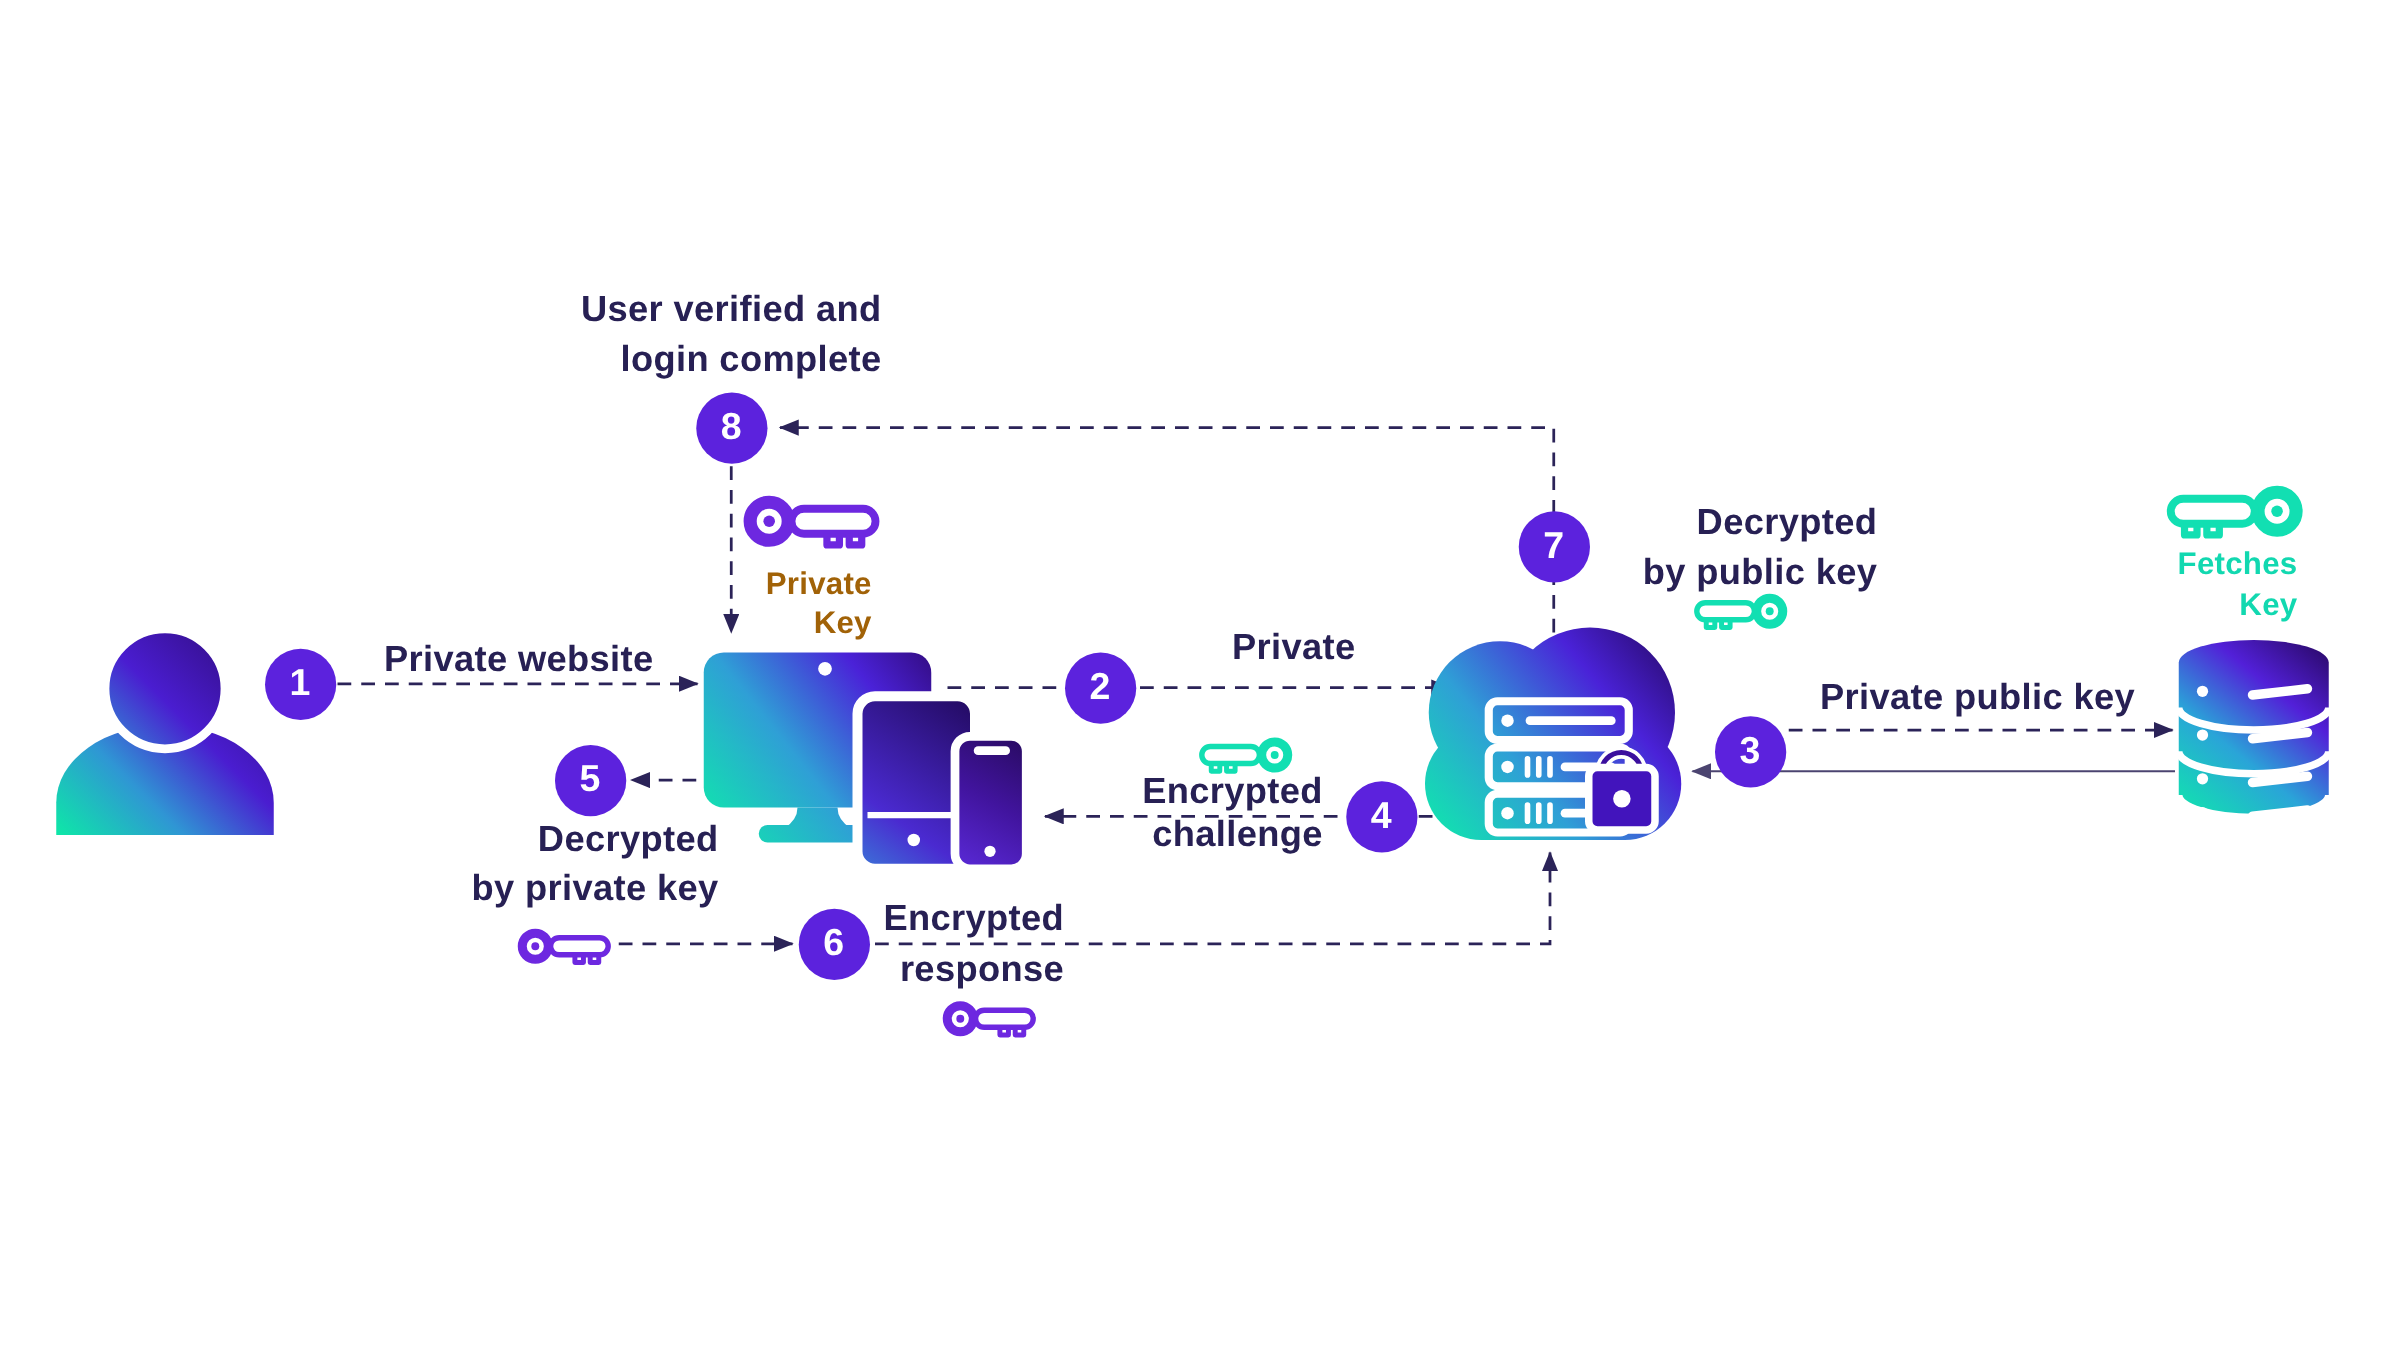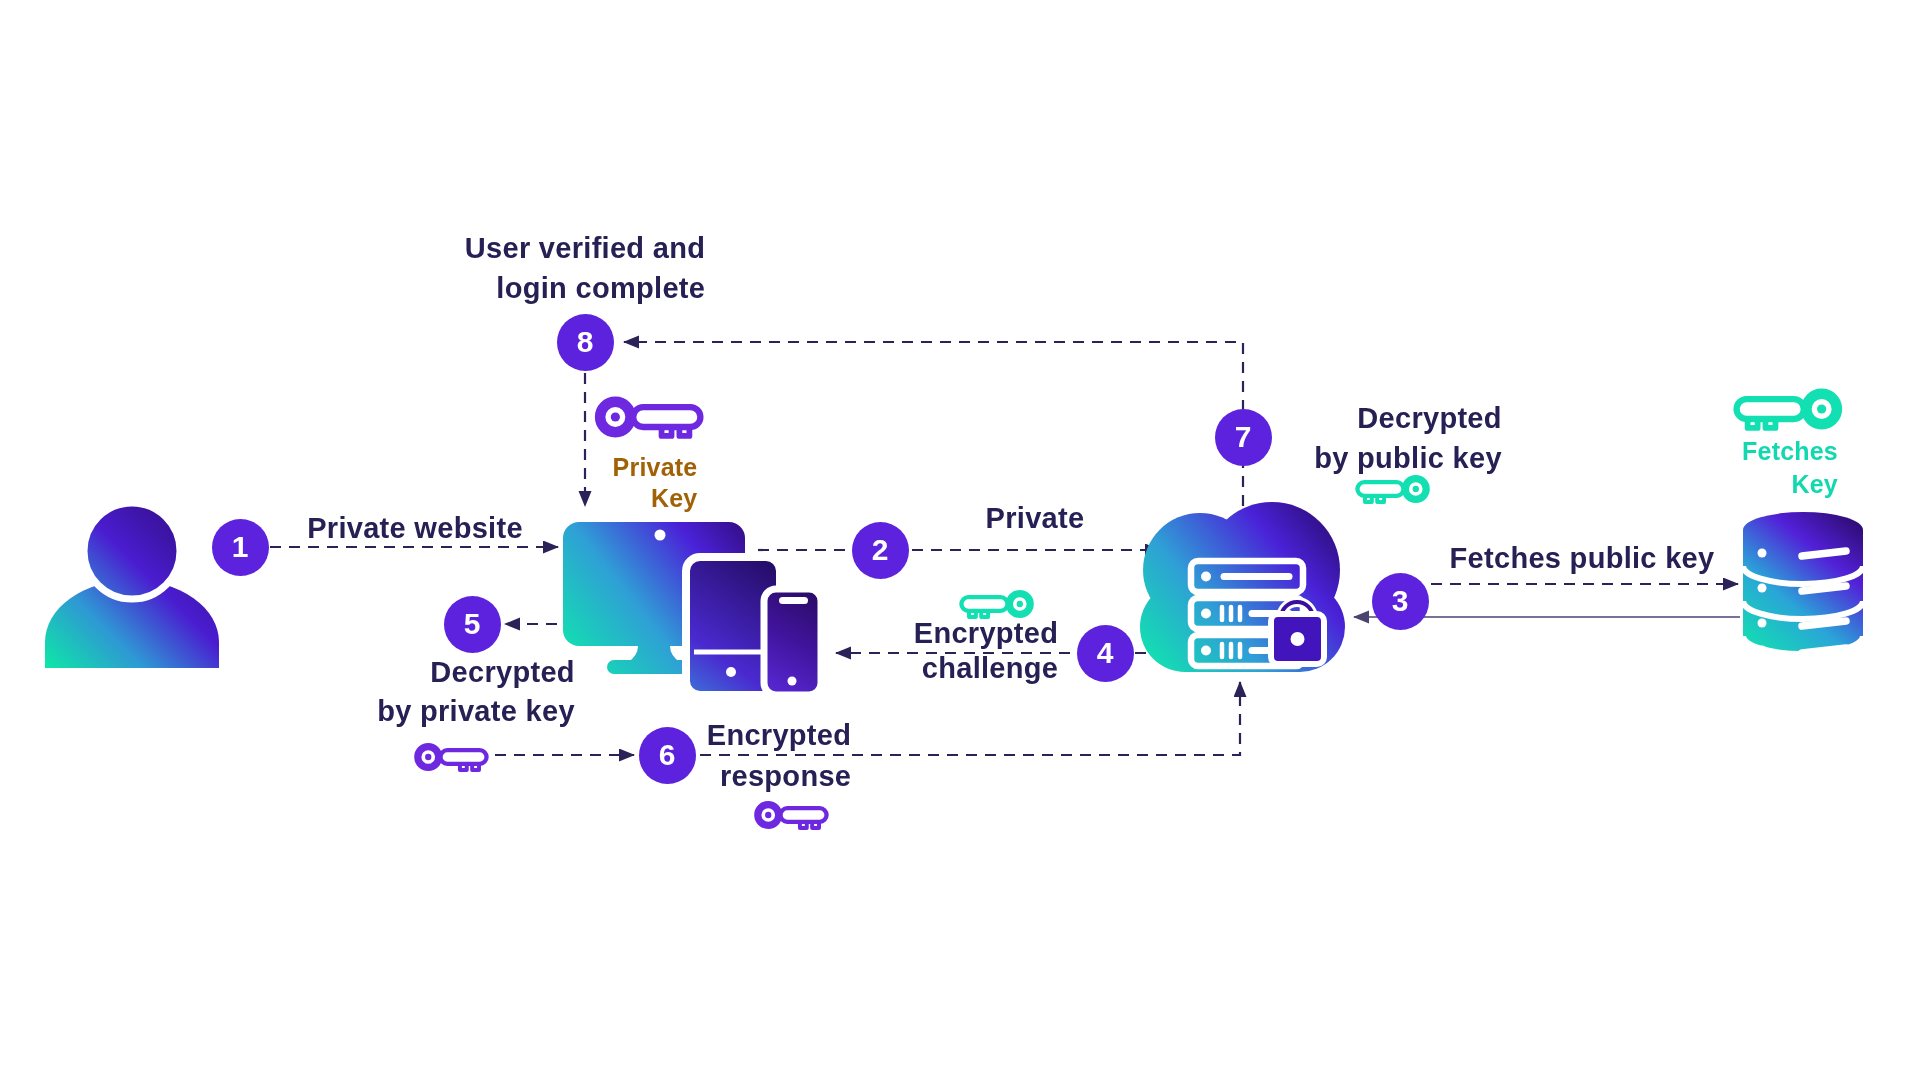--- a/index.html
+++ b/index.html
@@ -180,21 +180,21 @@
   <div class="step" style="left:851.5px;top:521.5px">2</div>
   <div class="step" style="left:1371.5px;top:572.5px">3</div>
   <div class="step" style="left:1076.5px;top:624.5px">4</div>
   <div class="step" style="left:443.5px;top:595.5px">5</div>
   <div class="step" style="left:638.5px;top:726.5px">6</div>
   <div class="step" style="left:1214.5px;top:408.5px">7</div>
   <div class="step" style="left:556.5px;top:313.5px">8</div>
 
   <div class="lbl" style="left:415px;top:509px">Private website</div>
   <div class="lbl" style="left:1035px;top:499px">Private</div>
-  <div class="lbl" style="left:1582px;top:539px">Fetches public key</div>
+  <div class="lbl" style="left:1582px;top:539px">Private public key</div>
   <div class="lbl" style="left:986px;top:616px;line-height:35px">Encrypted
 challenge</div>
   <div class="lbl" style="left:476px;top:653px;line-height:39px">Decrypted
 by private key</div>
   <div class="lbl" style="left:779px;top:715px;line-height:41px">Encrypted
 response</div>
   <div class="lbl" style="left:1408px;top:398px;line-height:40px">Decrypted
 by public key</div>
   <div class="lbl" style="left:585px;top:228px;line-height:40px">User verified and
 login complete</div>

